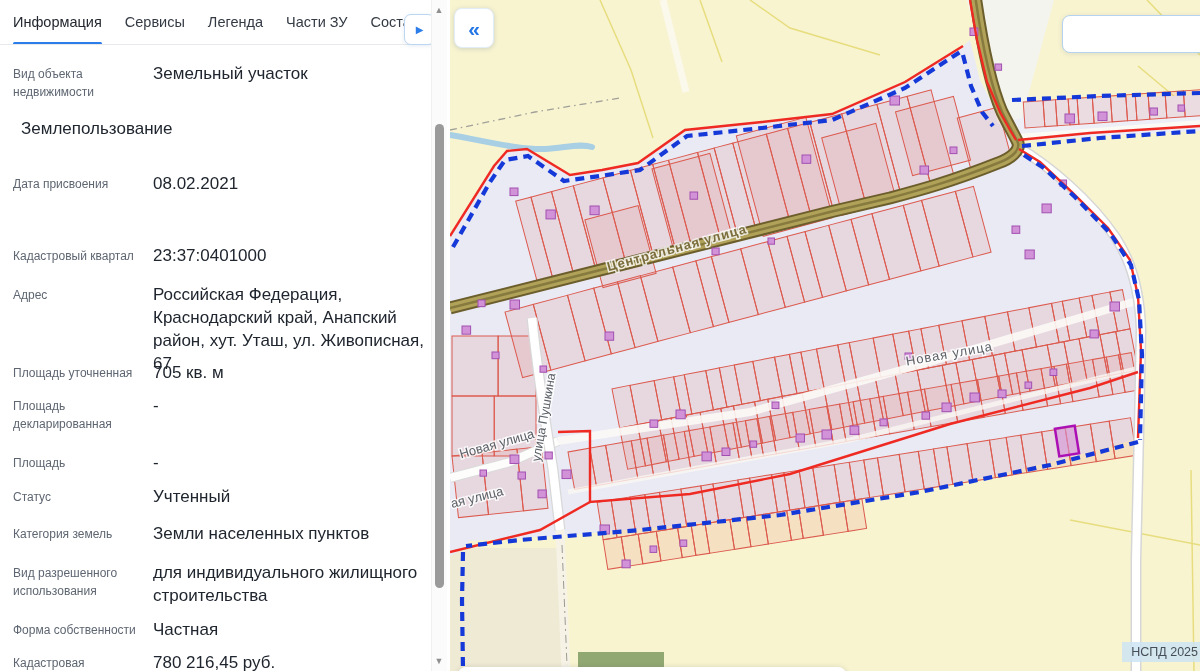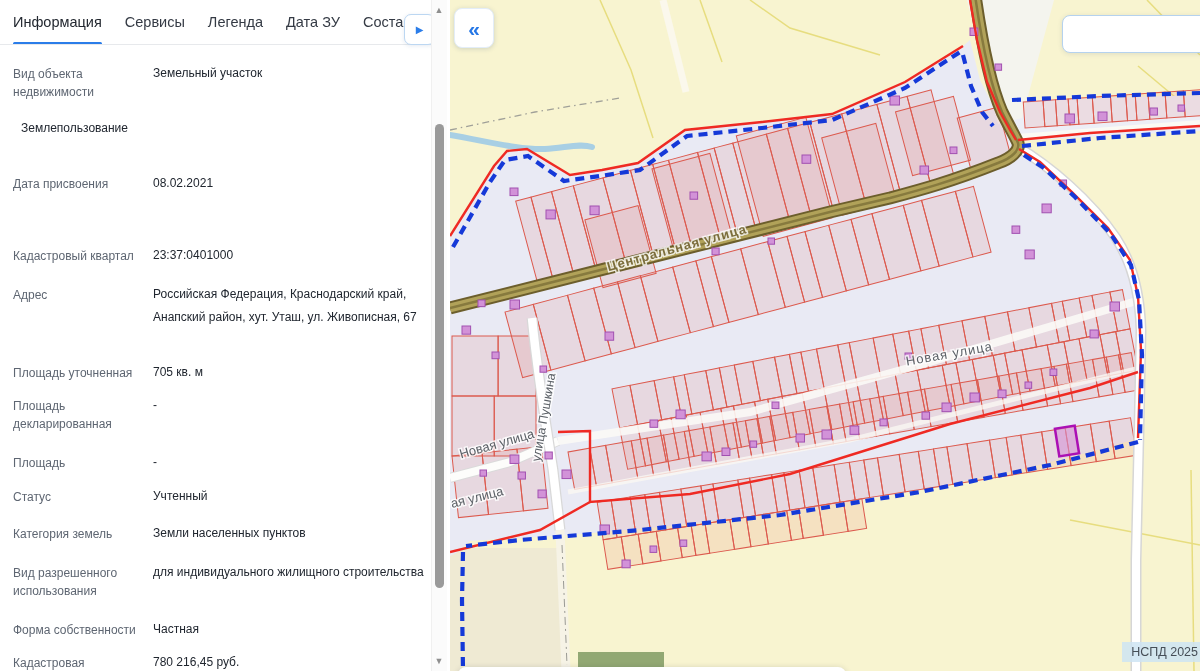--- a/index.html
+++ b/index.html
@@ -12,21 +12,21 @@
           display:flex;align-items:flex-start;padding-left:13px;box-sizing:border-box;white-space:nowrap;overflow:hidden;}
   .tab{font-size:14.5px;color:#343a44;margin-right:23px;position:relative;height:45px;line-height:45px;flex:0 0 auto;}
   .tab.active{color:#22272f;}
   .tab.active:after{content:"";position:absolute;left:0;right:0;bottom:0;height:3px;background:#2b7de9;border-radius:2px;}
   .tab-frag{position:absolute;left:436px;top:0;height:45px;line-height:45px;font-size:14.5px;color:#343a44;width:8px;overflow:hidden;}
   .tabmore{position:absolute;left:404px;top:14px;width:29px;height:29px;background:#fff;border:1px solid #bcd7f2;
            border-radius:7px;box-shadow:0 1px 4px rgba(40,80,140,.12);display:flex;align-items:center;justify-content:center;
            color:#2b7de9;font-size:10px;}
   .row{position:absolute;left:13px;width:420px;display:flex;}
   .row .lbl{width:132px;flex:0 0 132px;font-size:12px;line-height:18px;color:#5e6672;padding-top:3px;}
-  .row .val{margin-left:8px;width:283px;font-size:12px;line-height:23px;color:#20262f;}
+  .row .val{margin-left:8px;width:283px;font-size:17px;line-height:23px;color:#20262f;}
   
   .sb-track{position:absolute;left:431px;top:0;width:15px;height:671px;background:#fbfbfb;border-left:1px solid #f0f0f0;}
   .sb-thumb{position:absolute;left:435px;top:124px;width:9px;height:464px;background:#9a9a9a;border-radius:5px;}
   .sb-up,.sb-down{position:absolute;left:433px;width:12px;height:10px;color:#8f8f8f;font-size:9px;line-height:10px;text-align:center;}
   .sb-up{top:5px;} .sb-down{top:656px;}
 
   
   #map{position:absolute;left:450px;top:0;width:750px;height:671px;overflow:hidden;background:#f8f4d0;}
   #map svg{position:absolute;left:0;top:0;}
   .collapse-btn{position:absolute;left:4px;top:8px;width:38px;height:38px;background:#fff;border:1px solid #e3edf8;
@@ -46,21 +46,21 @@
   .bld{fill:#d292d8;stroke:#a150b0;stroke-width:1;}
 </style>
 </head>
 <body>
 
 <div id="panel">
   <div class="tabbar">
     <div class="tab active">Информация</div>
     <div class="tab">Сервисы</div>
     <div class="tab">Легенда</div>
-    <div class="tab">Дата ЗУ</div>
+    <div class="tab">Части ЗУ</div>
     <div class="tab">Соста</div>
   </div>
   <div class="tab-frag">П</div>
   <div class="tabmore">
     <span>▶</span>
   </div>
 
   <div class="row" style="top:62px">
       <div class="lbl">Вид объекта недвижимости</div>
       <div class="val">Земельный участок</div>

